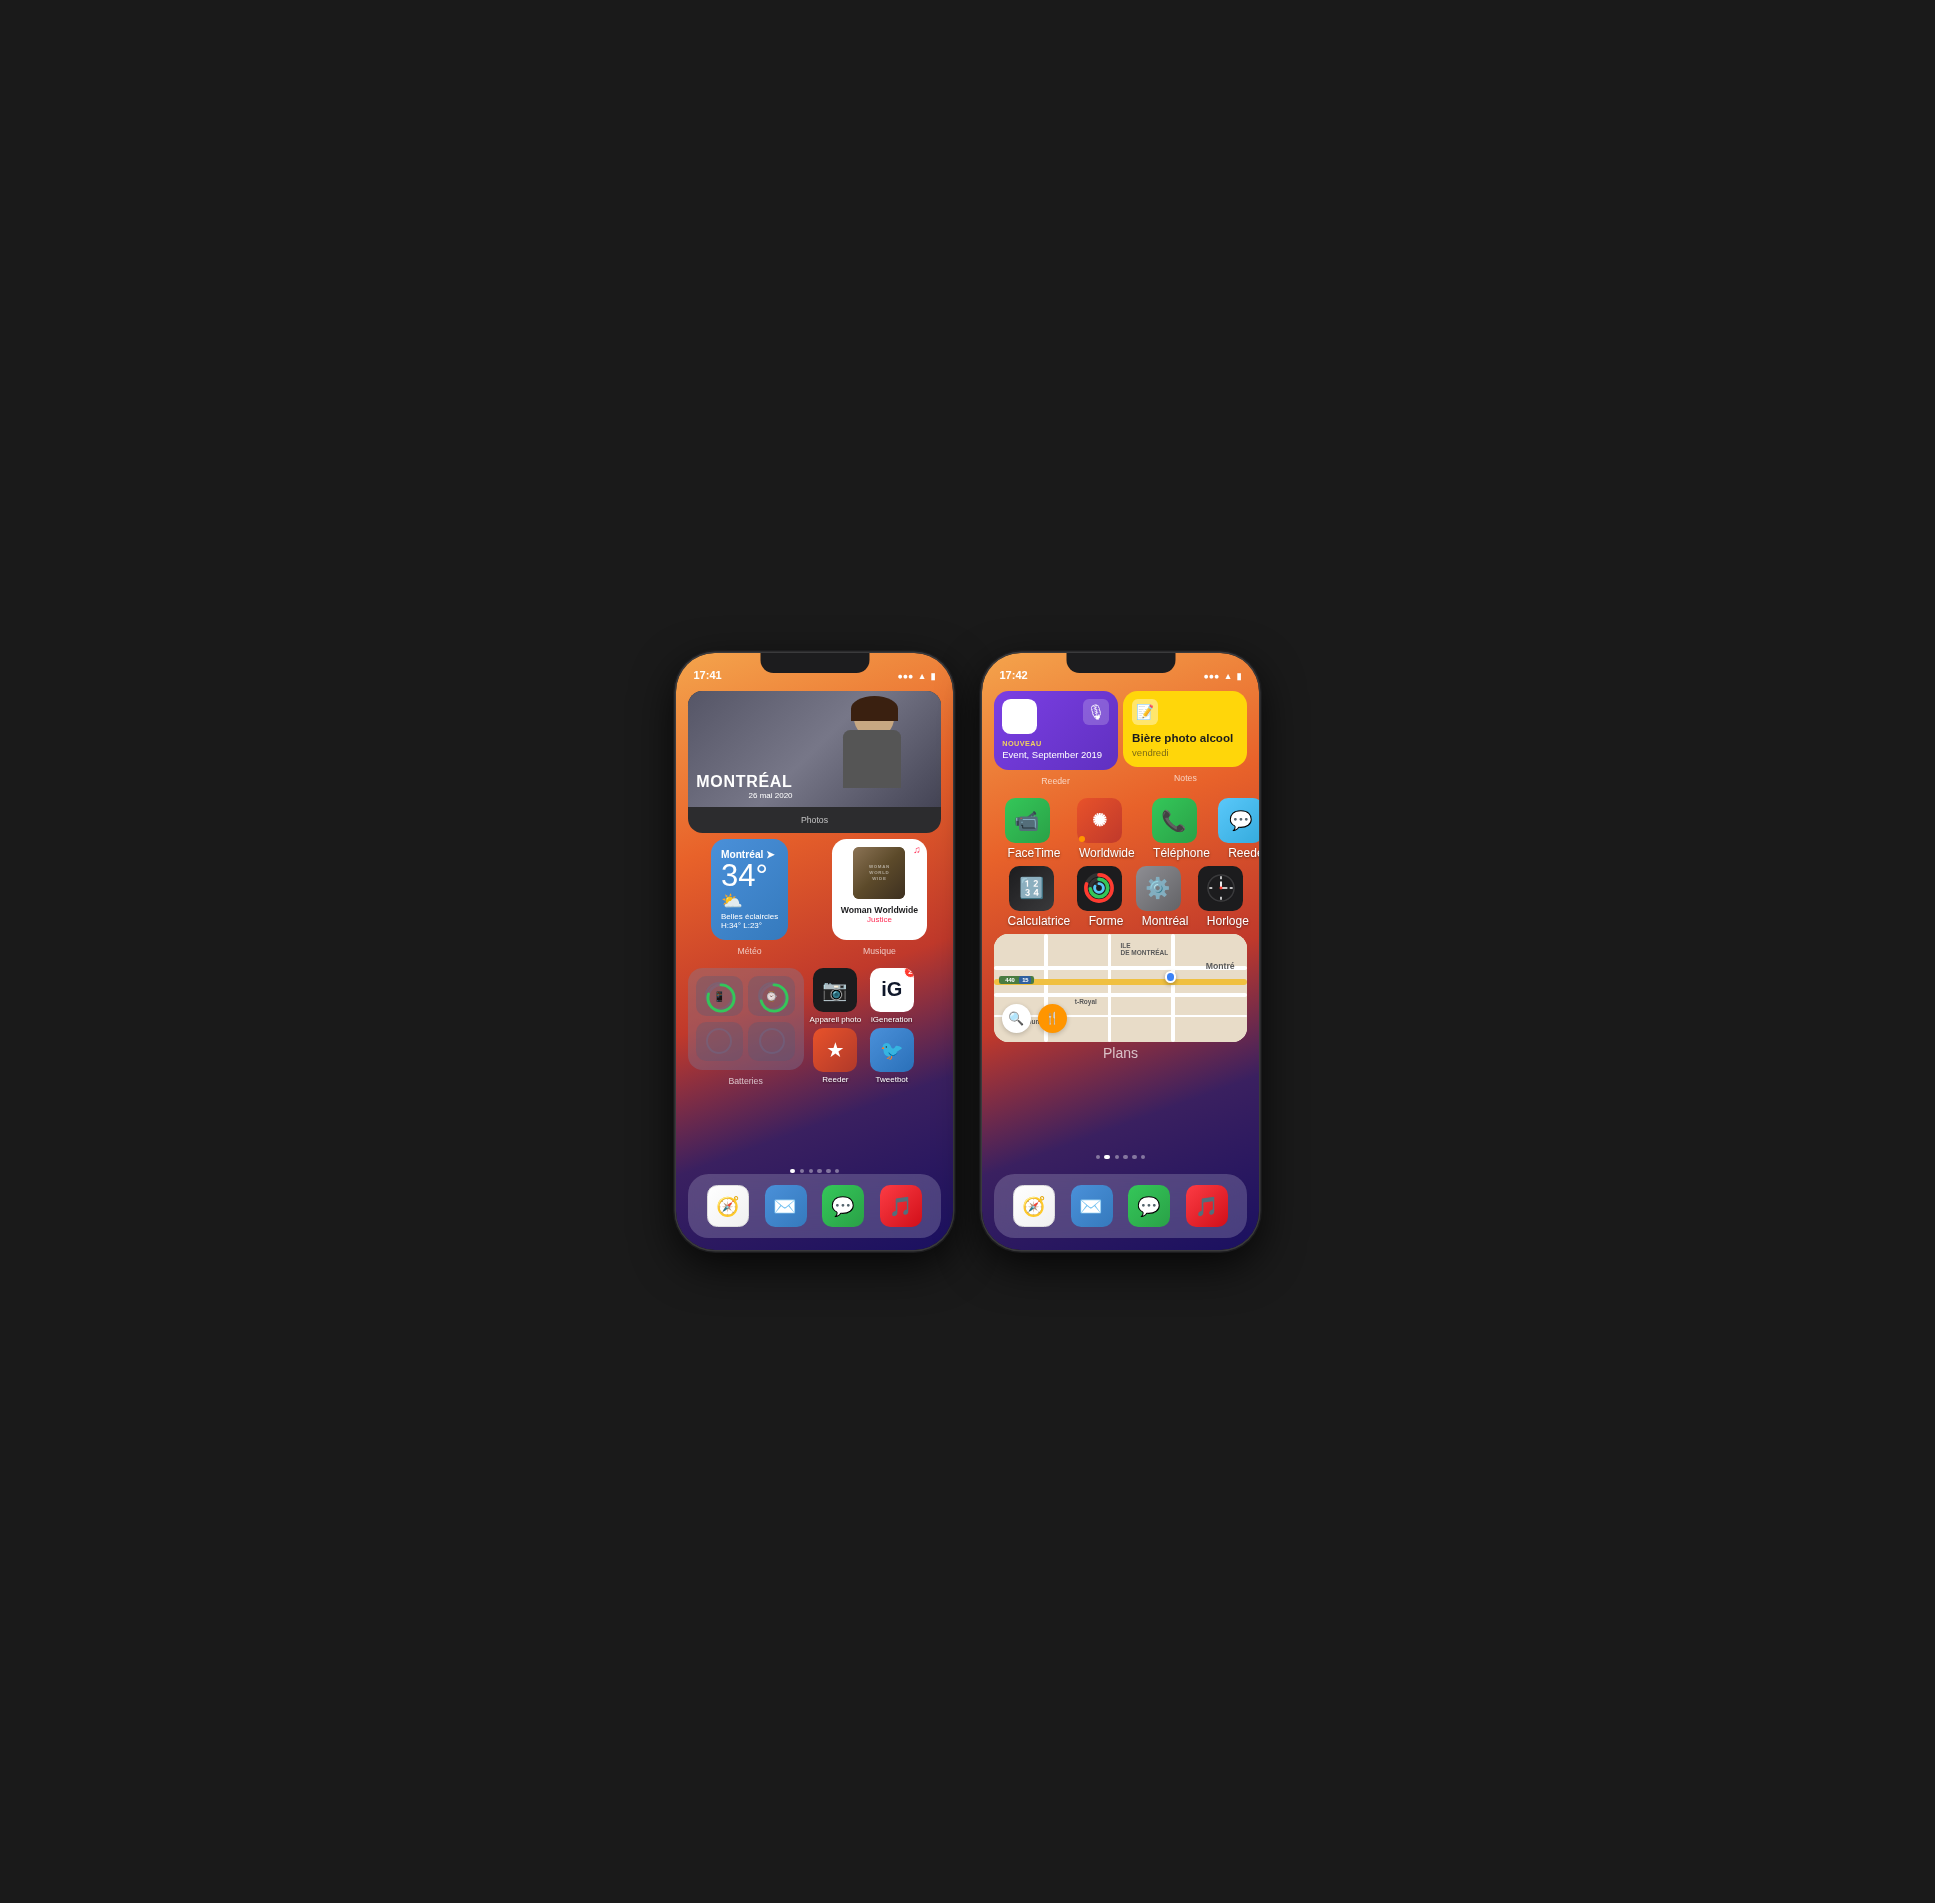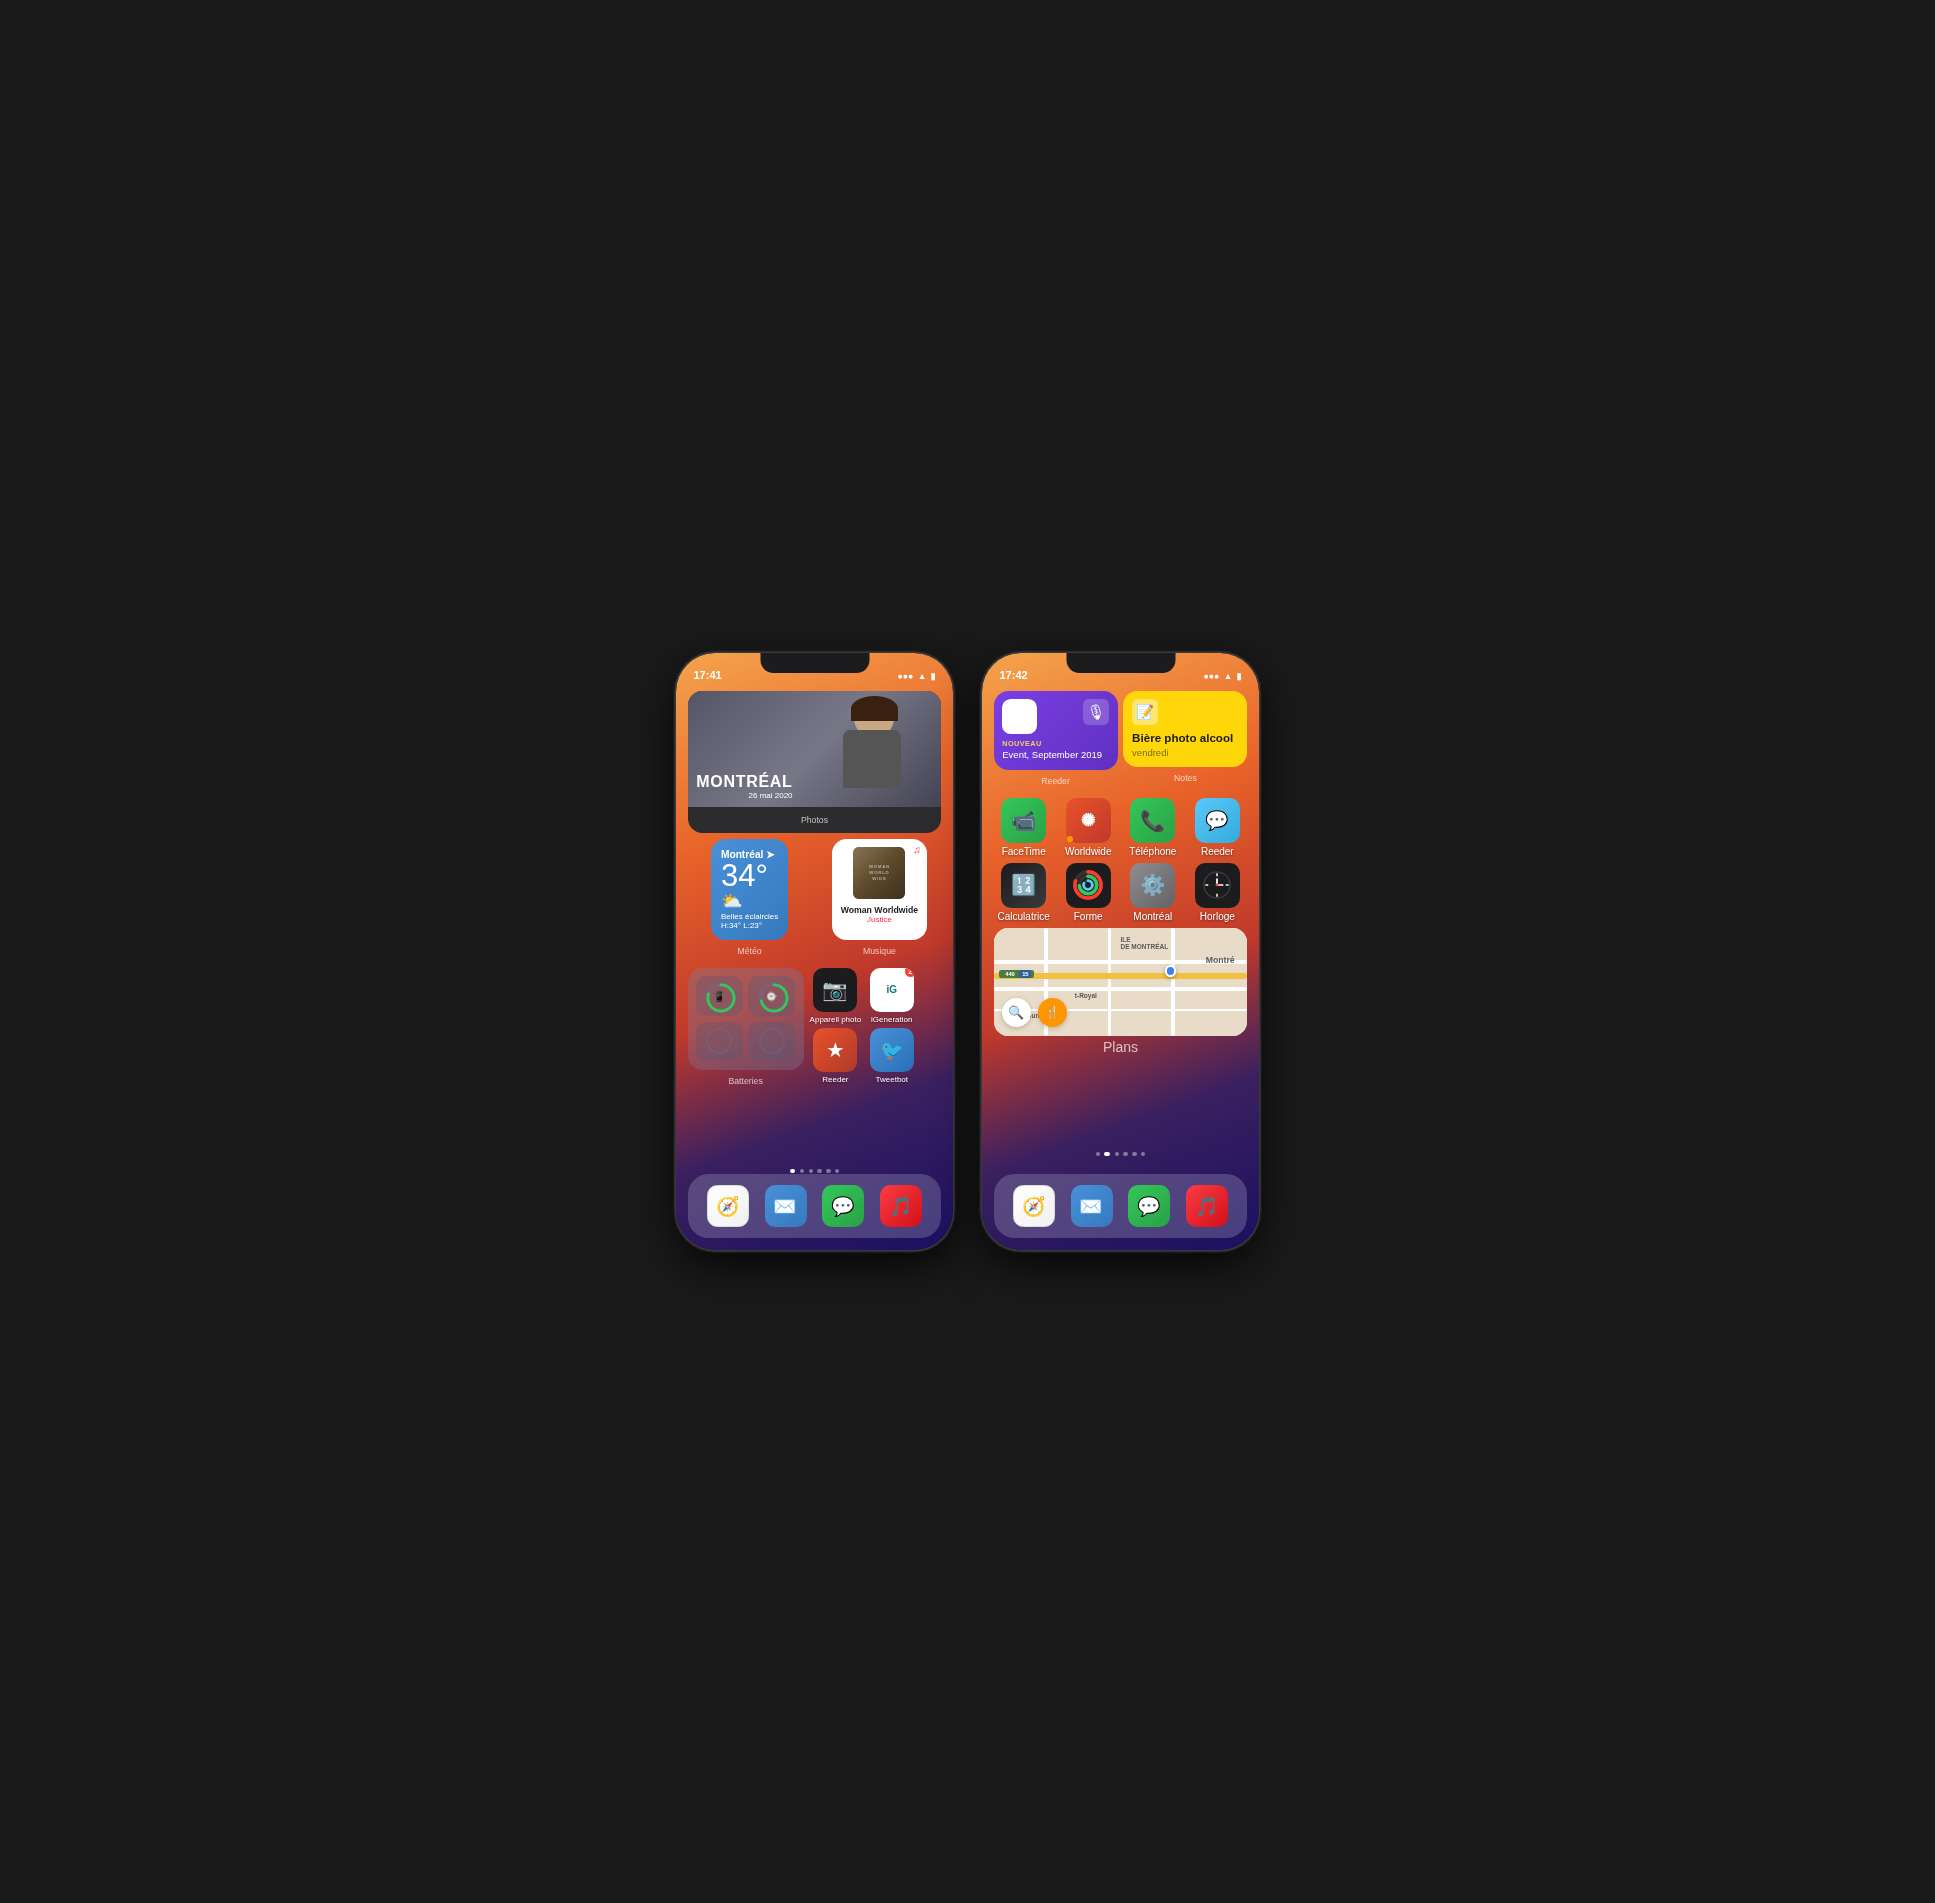--- a/index.html
+++ b/index.html
@@ -388,24 +388,25 @@
       border-radius: 10.2px;
       display: flex;
       align-items: center;
       justify-content: center;
       font-size: 22px;
       position: relative;
       overflow: visible;
     }
     .app-icon-label-v2 {
       color: white;
-      font-size: 10px;
+      font-size: 12px;
       text-align: center;
       text-shadow: 0 0.7px 2.2px rgba(0,0,0,0.5);
       white-space: nowrap;
+      margin-left: 14px;
     }
 
     
     .maps-widget {
       width: 100%;
       height: 108px;
       background: #e8dcc8;
       border-radius: 14.6px;
       overflow: hidden;
       position: relative;
@@ -626,21 +627,21 @@
 
             <div class="app-icon">
               <div class="app-icon-img icon-camera">
                 <span style="font-size:20.4px;">📷</span>
               </div>
               <span class="app-icon-label">Appareil photo</span>
             </div>
 
             <div class="app-icon">
               <div class="app-icon-img icon-igeneration" style="position:relative;">
-                <span style="font-size:10px;color:#0f766e;font-weight:900;">iG</span>
+                <span style="font-size:20px;color:#0f172a;font-weight:900;">iG</span>
                 <div class="app-badge">2</div>
               </div>
               <span class="app-icon-label">iGeneration</span>
             </div>
 
             <div class="app-icon">
               <div class="app-icon-img icon-reeder">
                 <span style="font-size:20.4px;color:white;">★</span>
               </div>
               <span class="app-icon-label">Reeder</span>

